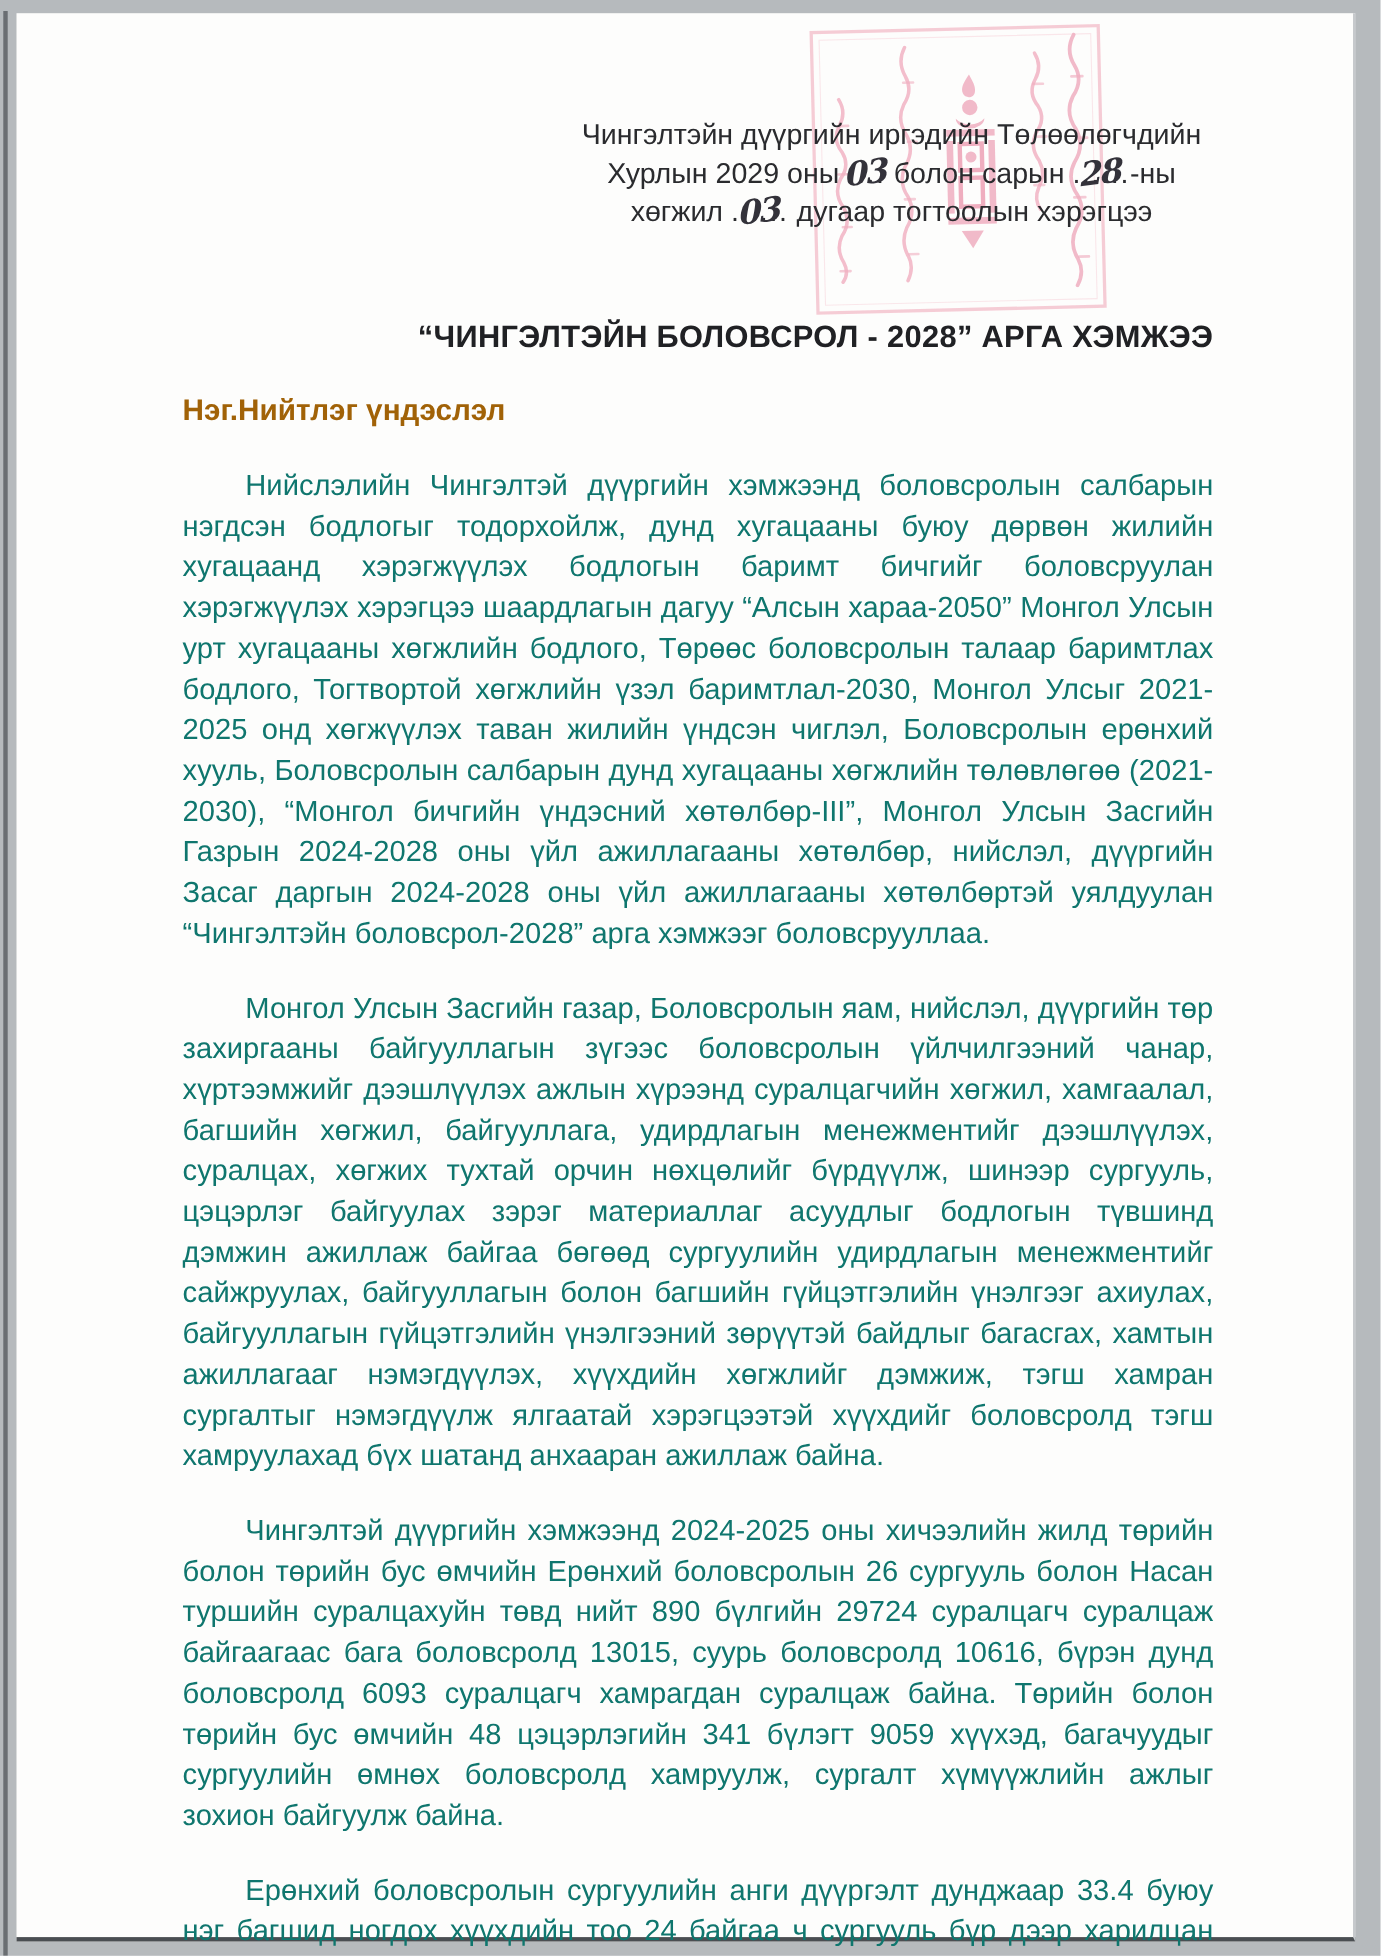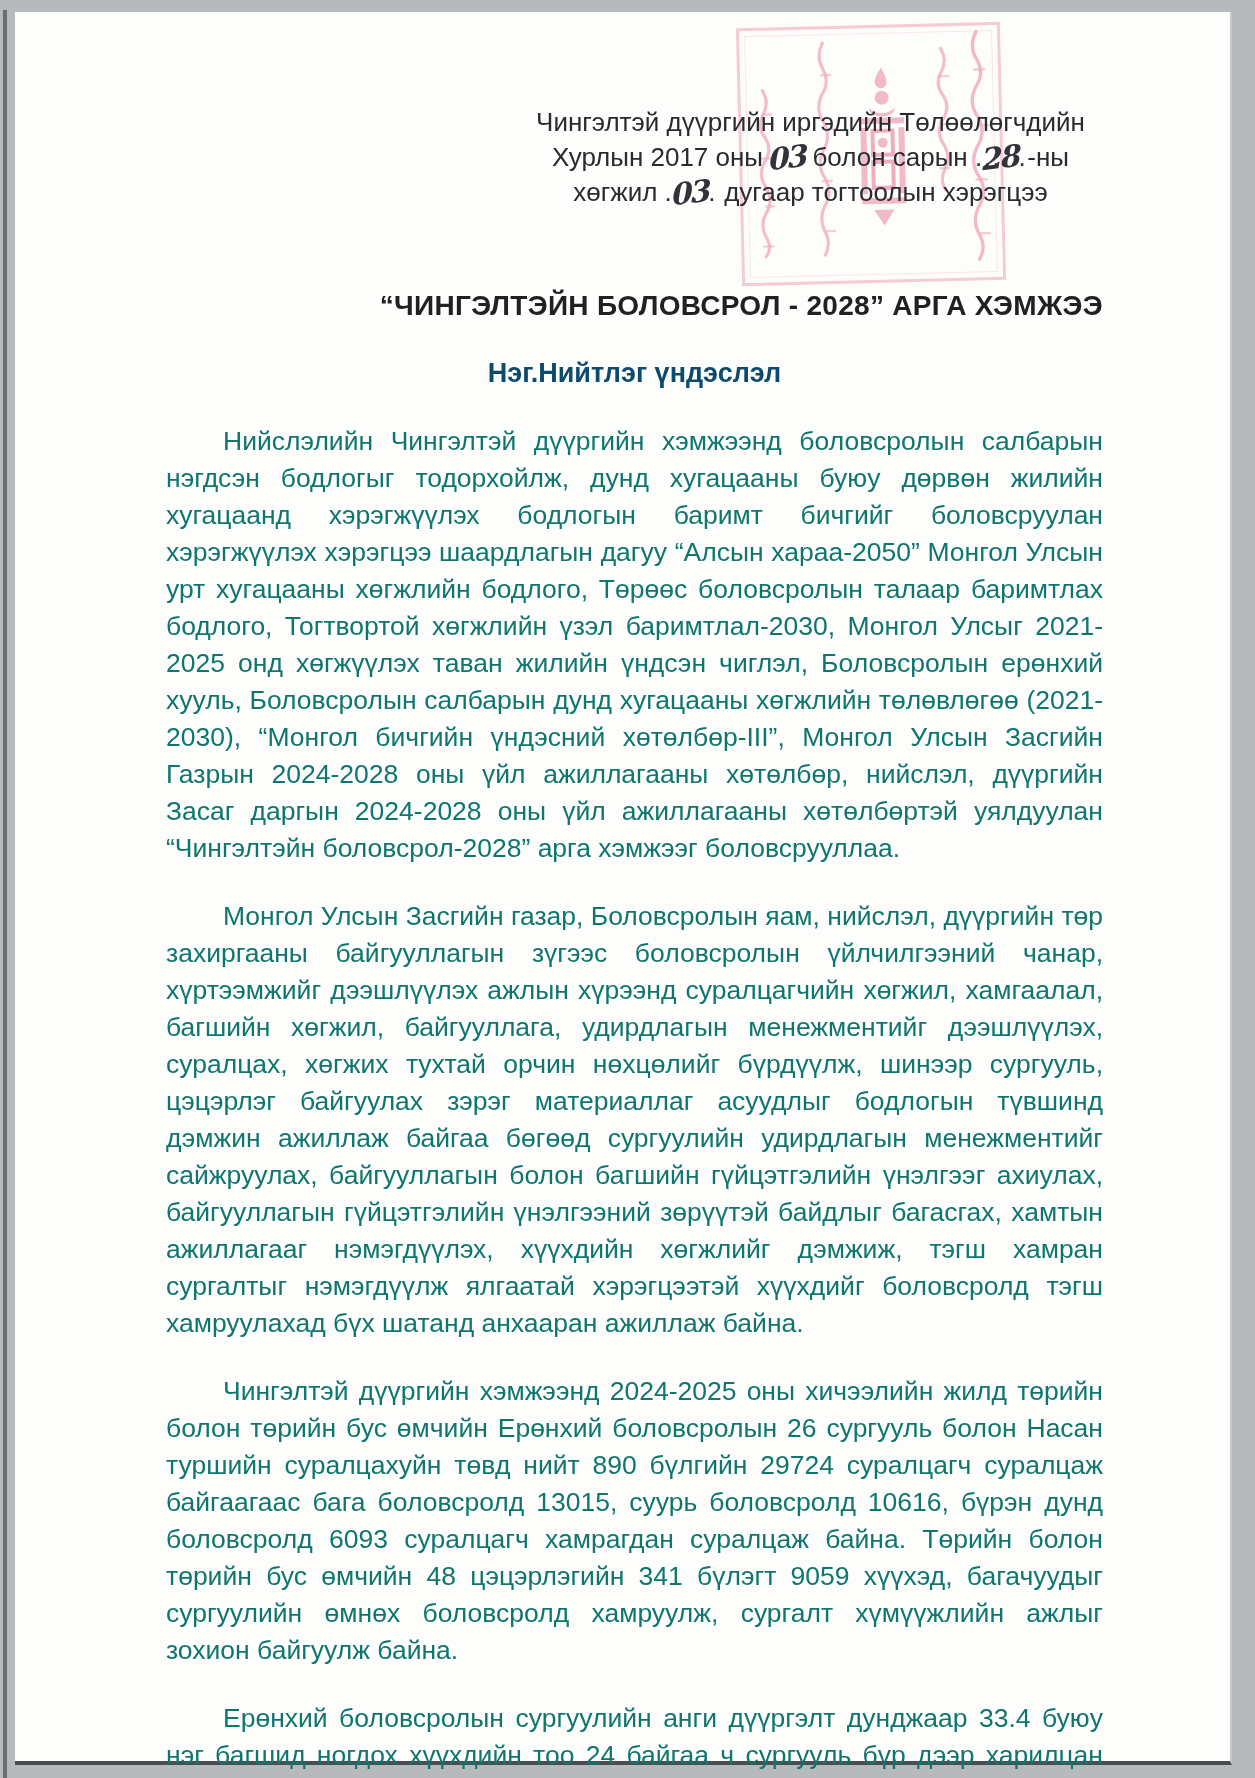--- a/index.html
+++ b/index.html
@@ -66,23 +66,22 @@
   
   .doc-title{
     margin:80px 0 0 0;
     text-align:right;
     font-size:28px;font-weight:700;
     letter-spacing:.3px;
     color:#202124;
   }
   .section-heading{
     margin:36px 0 34px 0;
-    text-align:center;
     font-size:27px;font-weight:700;
-    color:#0c4a6e;
+    color:#a16207;
   }
   
   .body-text p{
     margin:0 0 31px 0;
     font-size:26.5px;line-height:37px;
     text-align:justify;
     text-indent:57px;
     color:#0f766e;
   }
 </style>
@@ -127,23 +126,23 @@
     <svg style="left:222px;top:4px;" width="30" height="232" viewBox="0 0 30 232">
       <path class="st-stroke" stroke-width="3.4" opacity=".85" d="M15 2 q-8 14 0 28 q8 14 -2 28 q-8 15 2 30 q8 15 -2 30 q-8 15 2 30 q8 15 -2 30 q-7 14 1 28 q6 12 -1 24"></path>
       <path class="st-stroke" stroke-width="2.4" opacity=".65" d="M12 40 h10 M16 96 h9 M12 150 h10 M15 204 h9"></path>
     </svg>
   </div>
 
   <div class="content">
 
     <div class="ref-block">
       <div class="ref-line">
-        <span>Чингэлтэй дүүргийн иргэдийн Төлөөлөгчдийн</span>
+        <span>Чингэлтэйн дүүргийн иргэдийн Төлөөлөгчдийн</span>
       </div>
-      <div class="ref-line"><span>Хурлын 2017 оны</span> <span class="dotline"><span class="hand">03</span><span class="dots">....</span></span> <span>болон сарын</span> <span class="dotline"><span class="hand">28</span><span class="dots">......</span></span><span>-ны</span></div>
+      <div class="ref-line"><span>Хурлын 2029 оны</span> <span class="dotline"><span class="hand">03</span><span class="dots">....</span></span> <span>болон сарын</span> <span class="dotline"><span class="hand">28</span><span class="dots">......</span></span><span>-ны</span></div>
       <div class="ref-line"><span>хөгжил</span> <span class="dotline"><span class="hand">03</span><span class="dots">......</span></span> <span>дугаар тогтоолын хэрэгцээ</span></div>
     </div>
 
     <div class="doc-title">“ЧИНГЭЛТЭЙН БОЛОВСРОЛ - 2028” АРГА ХЭМЖЭЭ</div>
 
     <div class="section-heading">Нэг.Нийтлэг үндэслэл</div>
 
     <div class="body-text">
       <p>Нийслэлийн Чингэлтэй дүүргийн хэмжээнд боловсролын салбарын нэгдсэн бодлогыг тодорхойлж, дунд хугацааны буюу дөрвөн жилийн хугацаанд хэрэгжүүлэх бодлогын баримт бичгийг боловсруулан хэрэгжүүлэх хэрэгцээ шаардлагын дагуу “Алсын хараа-2050” Монгол Улсын урт хугацааны хөгжлийн бодлого, Төрөөс боловсролын талаар баримтлах бодлого, Тогтвортой хөгжлийн үзэл баримтлал-2030, Монгол Улсыг 2021-2025 онд хөгжүүлэх таван жилийн үндсэн чиглэл, Боловсролын ерөнхий хууль, Боловсролын салбарын дунд хугацааны хөгжлийн төлөвлөгөө (2021-2030), “Монгол бичгийн үндэсний хөтөлбөр-III”, Монгол Улсын Засгийн Газрын 2024-2028 оны үйл ажиллагааны хөтөлбөр, нийслэл, дүүргийн Засаг даргын 2024-2028 оны үйл ажиллагааны хөтөлбөртэй уялдуулан “Чингэлтэйн боловсрол-2028” арга хэмжээг боловсрууллаа.</p>
       <p>Монгол Улсын Засгийн газар, Боловсролын яам, нийслэл, дүүргийн төр захиргааны байгууллагын зүгээс боловсролын үйлчилгээний чанар, хүртээмжийг дээшлүүлэх ажлын хүрээнд суралцагчийн хөгжил, хамгаалал, багшийн хөгжил, байгууллага, удирдлагын менежментийг дээшлүүлэх, суралцах, хөгжих тухтай орчин нөхцөлийг бүрдүүлж, шинээр сургууль, цэцэрлэг байгуулах зэрэг материаллаг асуудлыг бодлогын түвшинд дэмжин ажиллаж байгаа бөгөөд сургуулийн удирдлагын менежментийг сайжруулах, байгууллагын болон багшийн гүйцэтгэлийн үнэлгээг ахиулах, байгууллагын гүйцэтгэлийн үнэлгээний зөрүүтэй байдлыг багасгах, хамтын ажиллагааг нэмэгдүүлэх, хүүхдийн хөгжлийг дэмжиж, тэгш хамран сургалтыг нэмэгдүүлж ялгаатай хэрэгцээтэй хүүхдийг боловсролд тэгш хамруулахад  бүх шатанд анхааран ажиллаж байна.</p>

